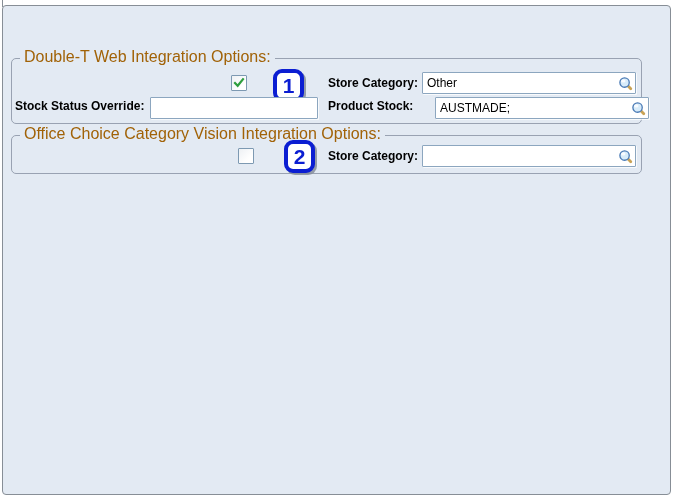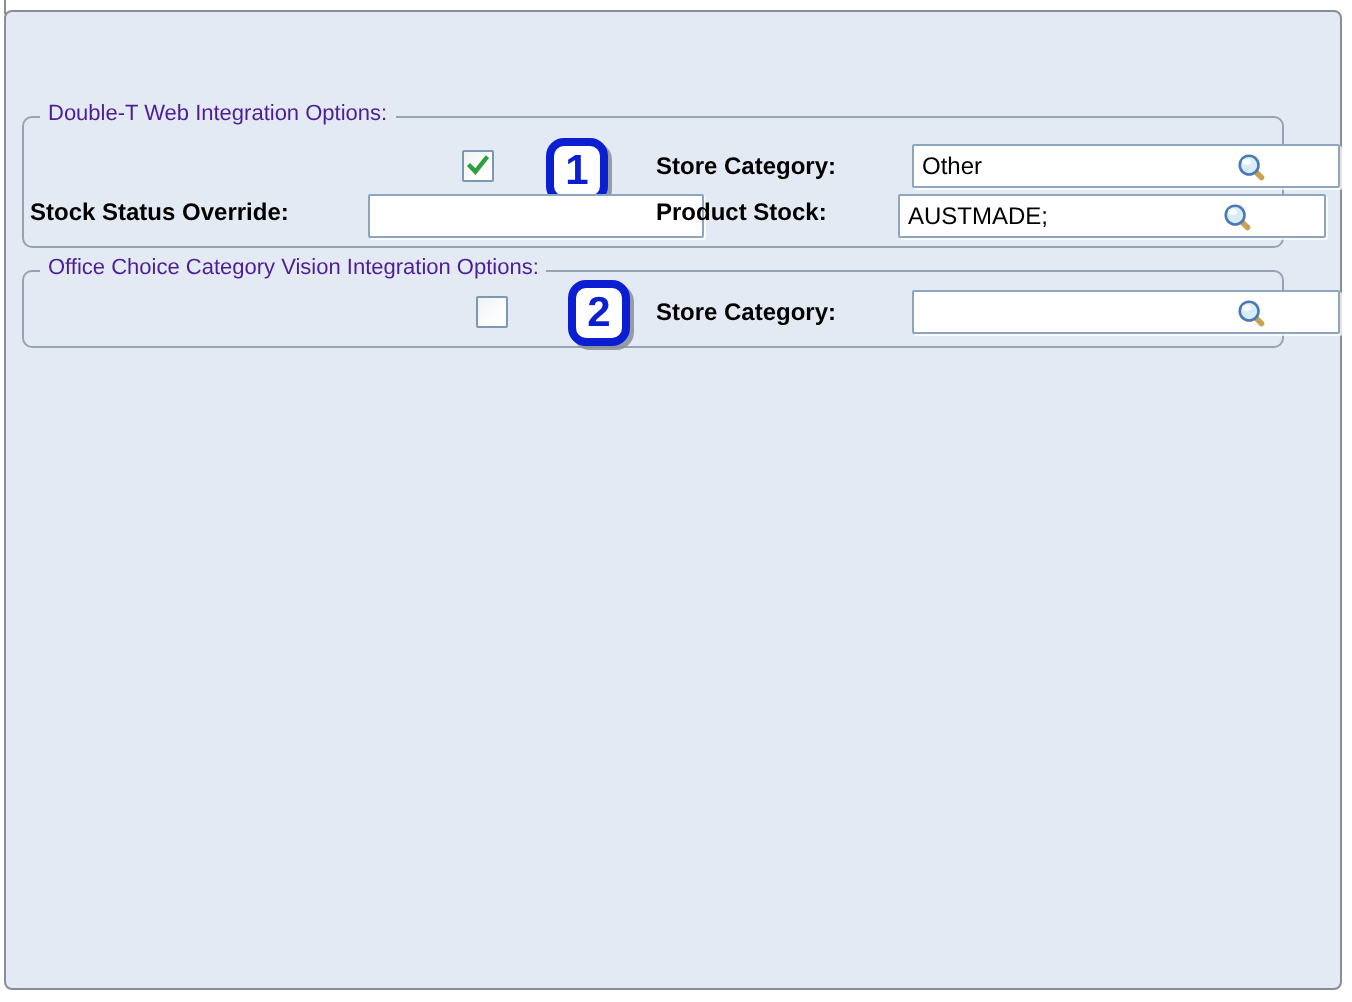--- a/index.html
+++ b/index.html
@@ -16,36 +16,35 @@
     position:absolute;left:2px;top:0;width:1px;height:7px;background:#878e96;
   }
   .groupbox{
     position:absolute;border:1px solid #99a2b2;border-radius:5px;
     box-sizing:border-box;
   }
   .group1{left:8px;top:52px;width:631px;height:66px;}
   .group2{left:8px;top:129px;width:631px;height:39px;}
   .legend{
     position:absolute;left:8px;top:-9px;padding:0 4px;background:#e3eaf3;
-    color:#4c1d95;font-size:11px;line-height:14px;white-space:nowrap;
+    color:#a16207;font-size:16px;line-height:14px;white-space:nowrap;
   }
   .lbl{
     position:absolute;font-size:12px;font-weight:bold;color:#000;
     white-space:nowrap;line-height:14px;
   }
   .field{
     position:absolute;height:22px;box-sizing:border-box;
   }
   .field input{
     width:100%;height:100%;box-sizing:border-box;
     border:1px solid #8ca6bf;background:#ffffff;border-radius:1px;
     font-family:"Liberation Sans", sans-serif;font-size:12px;color:#000;
     padding:2px 4px;outline:none;
     box-shadow:1px 1px 0 rgba(255,255,255,0.75);
-    margin-left:34px;
   }
   .field.has-icon input{padding-right:20px;}
   .lookup{
     position:absolute;right:3px;top:3px;width:16px;height:16px;
     display:flex;align-items:center;justify-content:center;cursor:pointer;
   }
   .checkbox{
     position:absolute;width:16px;height:16px;box-sizing:border-box;
     border:1px solid #7d99b2;border-radius:1px;
     background:linear-gradient(135deg,#eef1f4 0%,#ffffff 70%);
@@ -99,21 +98,21 @@
     </div>
 
     <span class="lbl" style="left:12px;top:93px;">Stock Status Override:</span>
 
     <div class="field" style="left:147px;top:91px;width:168px;">
       <input type="text" value="" style="">
     </div>
 
     <span class="lbl" style="left:325px;top:93px;">Product Stock:</span>
 
-    <div class="field has-icon" style="left:412px;top:91px;width:214px;">
+    <div class="field has-icon" style="left:432px;top:91px;width:214px;">
       <input type="text" value="AUSTMADE;" style="">
       <span class="lookup">
         <svg width="15" height="15" viewBox="0 0 16 16">
           <line x1="10.5" y1="10.5" x2="13.6" y2="13.6" stroke="#c9a254" stroke-width="3" stroke-linecap="round"></line>
           <circle cx="7" cy="7" r="5" fill="#d8ecfa" stroke="#4a7ab5" stroke-width="1.4"></circle>
           <ellipse cx="5.6" cy="5.2" rx="2.4" ry="1.7" fill="#ffffff" opacity="0.85"></ellipse>
         </svg>
       </span>
     </div>
 

